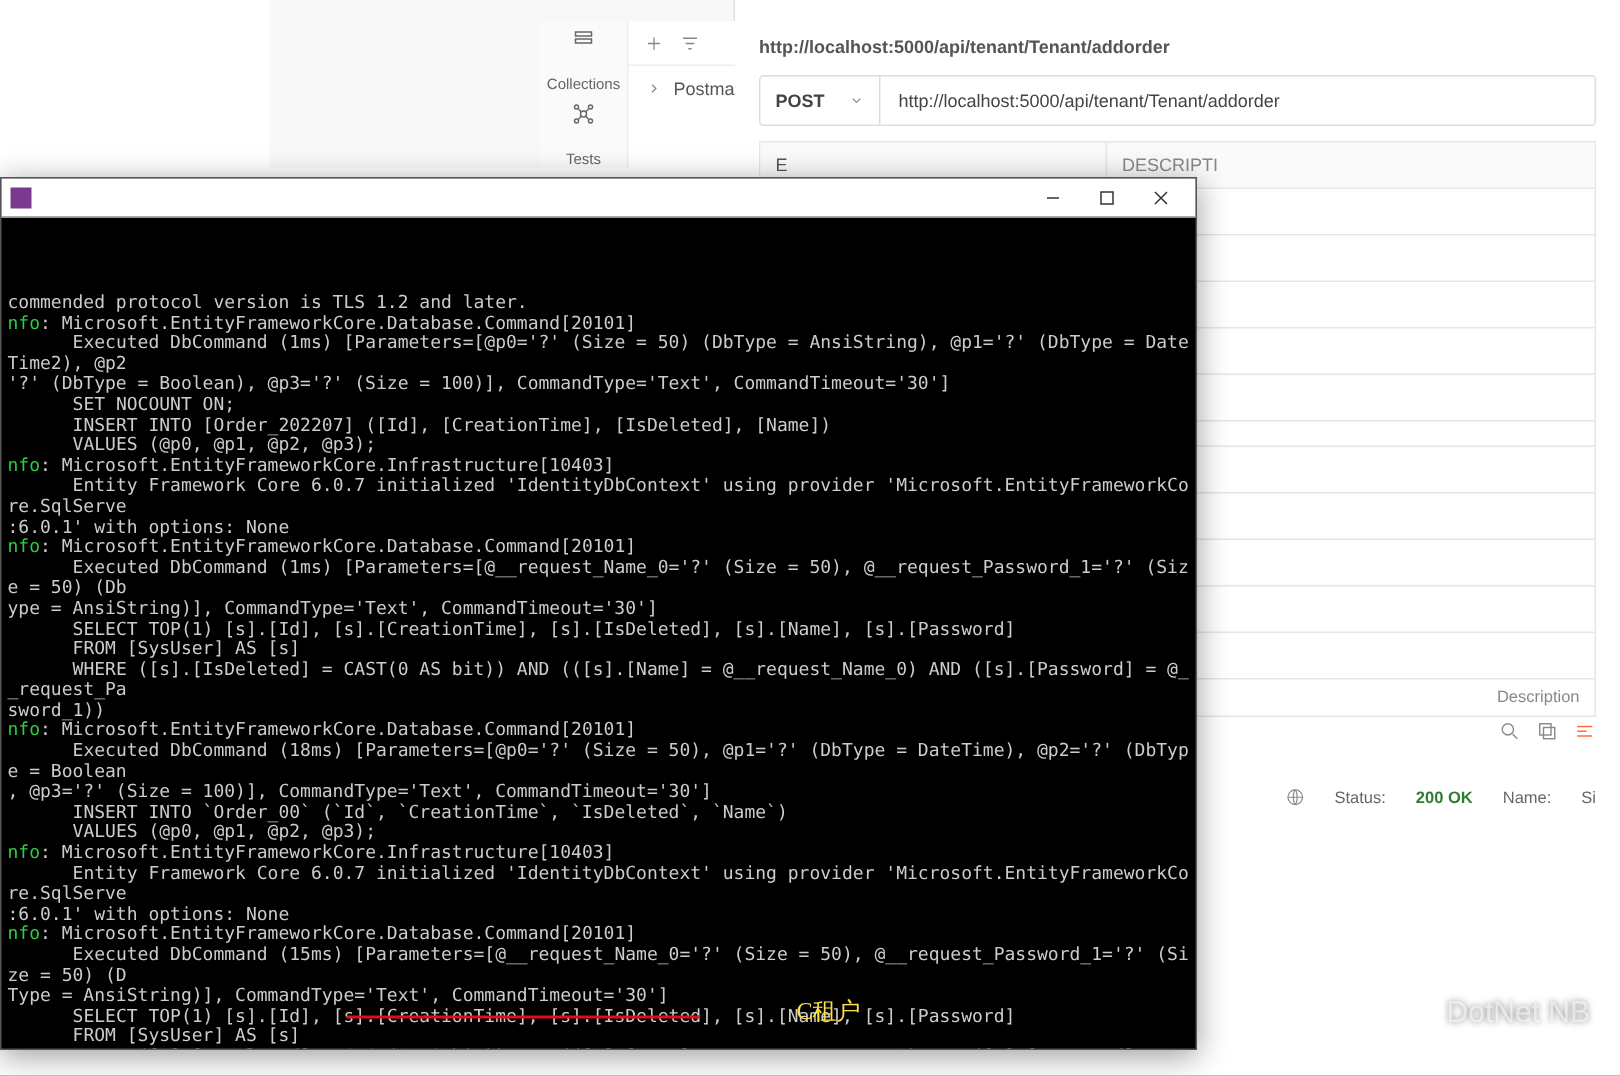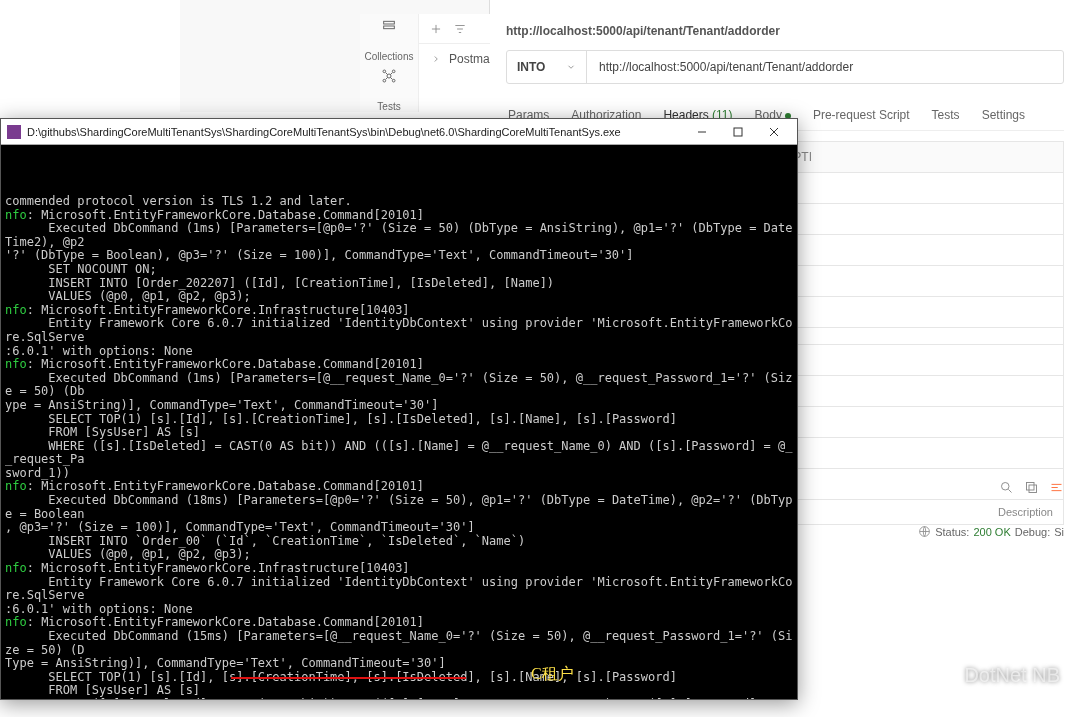--- a/index.html
+++ b/index.html
@@ -40,22 +40,22 @@
 
   .pm-table { margin:10px 16px 0; border:1px solid #e6e6e6; border-top:none; font-size:12px;}
   .pm-th, .pm-td { display:flex; border-top:1px solid #e6e6e6;}
   .pm-th>div,.pm-td>div{ padding:8px 10px; border-left:1px solid #e6e6e6;}
   .pm-th>div:first-child,.pm-td>div:first-child{border-left:none;}
   .pm-col-v { flex:0 0 230px; overflow:hidden; white-space:nowrap; text-overflow:ellipsis; color:#555;}
   .pm-col-d { flex:1; color:#888;}
   .pm-th { color:#888; background:#fafafa;}
   .pm-add-desc { text-align:right; padding:6px 10px; color:#888; font-size:11px; border-top:1px solid #e6e6e6;}
 
-  .pm-status { position:absolute; right:16px; bottom:2px; font-size:11px; color:#666; display:flex; align-items:center; gap:4px;}
-  .pm-status .ok{color:#2e7d32;}
+  .pm-status { position:absolute; right:16px; bottom:2px; font-size:11px; color:#666; display:flex; align-items:center; gap:20px;}
+  .pm-status .ok{color:#2e7d32;font-weight:bold;}
   .pm-status svg{width:13px;height:13px;stroke:#888;fill:none;stroke-width:1.5;}
   .pm-act-row { position:absolute; right:16px; top:480px; display:flex; gap:10px;}
   .pm-act-row svg{width:15px;height:15px;stroke:#888;fill:none;stroke-width:1.5;cursor:pointer;}
   .pm-act-row .accent svg{stroke:#ff6c37;}
 
   
   .console-win { position:absolute; left:0; top:118px; width:798px; height:582px; background:#000; box-shadow:0 4px 20px rgba(0,0,0,.4); border:1px solid #555;}
   .console-title { height:26px; background:#fff; display:flex; align-items:center; padding:0 6px; font-size:11px; color:#222; border-bottom:1px solid #aaa;}
   .console-title .ico { width:14px;height:14px;background:#7a3b8f;margin-right:6px;}
   .console-ctrl { margin-left:auto; display:flex; gap:2px;}
@@ -126,40 +126,26 @@
             </svg>
         <span>Postman Echo</span>
       </div>
     </div>
   </div>
 
   <div class="pm-main">
     <div class="pm-url-tab">http://localhost:5000/api/tenant/Tenant/addorder</div>
     <div class="pm-url-bar">
       <div class="pm-method">
-        <span>INTO</span>
+        <span>POST</span>
         <svg viewBox="0 0 24 24">
               <path d="M6 9l6 6 6-6"></path>
             </svg>
       </div>
       <div class="pm-url-input">http://localhost:5000/api/tenant/Tenant/addorder</div>
-    </div>
-    <div class="pm-tabs">
-      <div class="pm-tab">Params</div>
-      <div class="pm-tab">Authorization</div>
-      <div class="pm-tab active">
-        <span>Headers</span>
-        <span style="color:#2e7d32">(11)</span>
-      </div>
-      <div class="pm-tab">
-        <span>Body</span><span class="pm-dot"></span>
-      </div>
-      <div class="pm-tab">Pre-request Script</div>
-      <div class="pm-tab">Tests</div>
-      <div class="pm-tab">Settings</div>
     </div>
 
     <div class="pm-table">
       <div class="pm-th">
         <div class="pm-col-v">E</div>
         <div class="pm-col-d">DESCRIPTI</div>
       </div>
 
       <div id="pm-rows">
             <div class="pm-td">
@@ -210,21 +196,21 @@
       <div class="pm-add-desc">Description</div>
     </div>
 
     <div class="pm-status">
       <svg viewBox="0 0 24 24">
             <circle cx="12" cy="12" r="9"></circle>
             <path d="M3 12h18M12 3c3 3 3 15 0 18M12 3c-3 3-3 15 0 18"></path>
           </svg>
       <span>Status:</span>
       <span class="ok">200 OK</span>
-      <span>Debug:</span>
+      <span>Name:</span>
       <span>Si</span>
     </div>
     <div class="pm-act-row">
       <span><svg viewBox="0 0 24 24">
               <circle cx="10" cy="10" r="6"></circle>
               <path d="M15 15l5 5"></path>
             </svg></span>
       <span><svg viewBox="0 0 24 24">
               <rect x="8" y="8" width="12" height="12"></rect>
               <rect x="4" y="4" width="12" height="12"></rect>
@@ -232,21 +218,20 @@
       <span class="accent"><svg viewBox="0 0 24 24">
               <path d="M4 7h16M4 12h10M4 17h16"></path>
             </svg></span>
     </div>
   </div>
 </div>
 
 <div class="console-win">
   <div class="console-title">
     <div class="ico"></div>
-    <span>D:\githubs\ShardingCoreMultiTenantSys\ShardingCoreMultiTenantSys\bin\Debug\net6.0\ShardingCoreMultiTenantSys.exe</span>
     <div class="console-ctrl">
       <div>
             <svg viewBox="0 0 10 10">
               <path d="M1 5h8"></path>
             </svg>
           </div>
       <div>
             <svg viewBox="0 0 10 10">
               <rect x="1" y="1" width="8" height="8"></rect>
             </svg>

